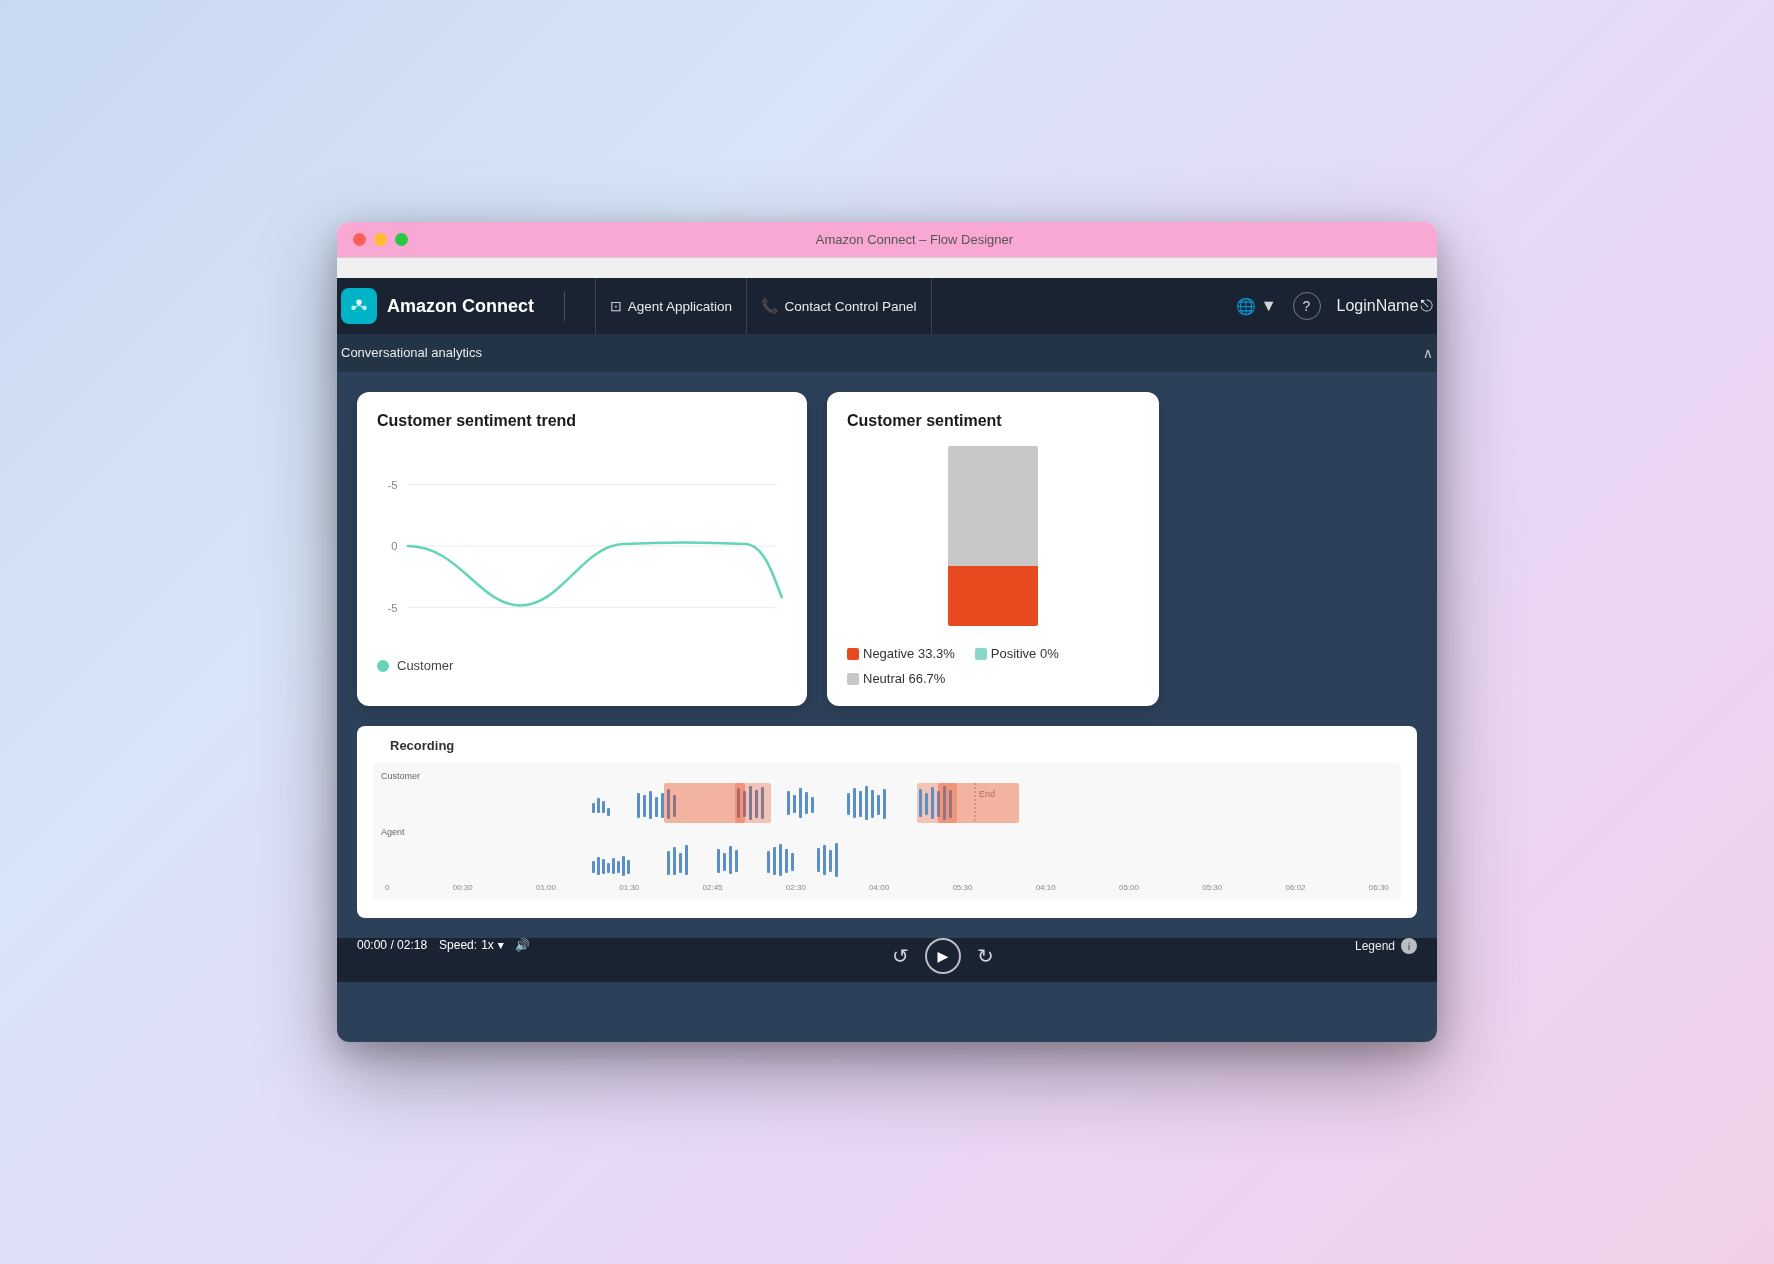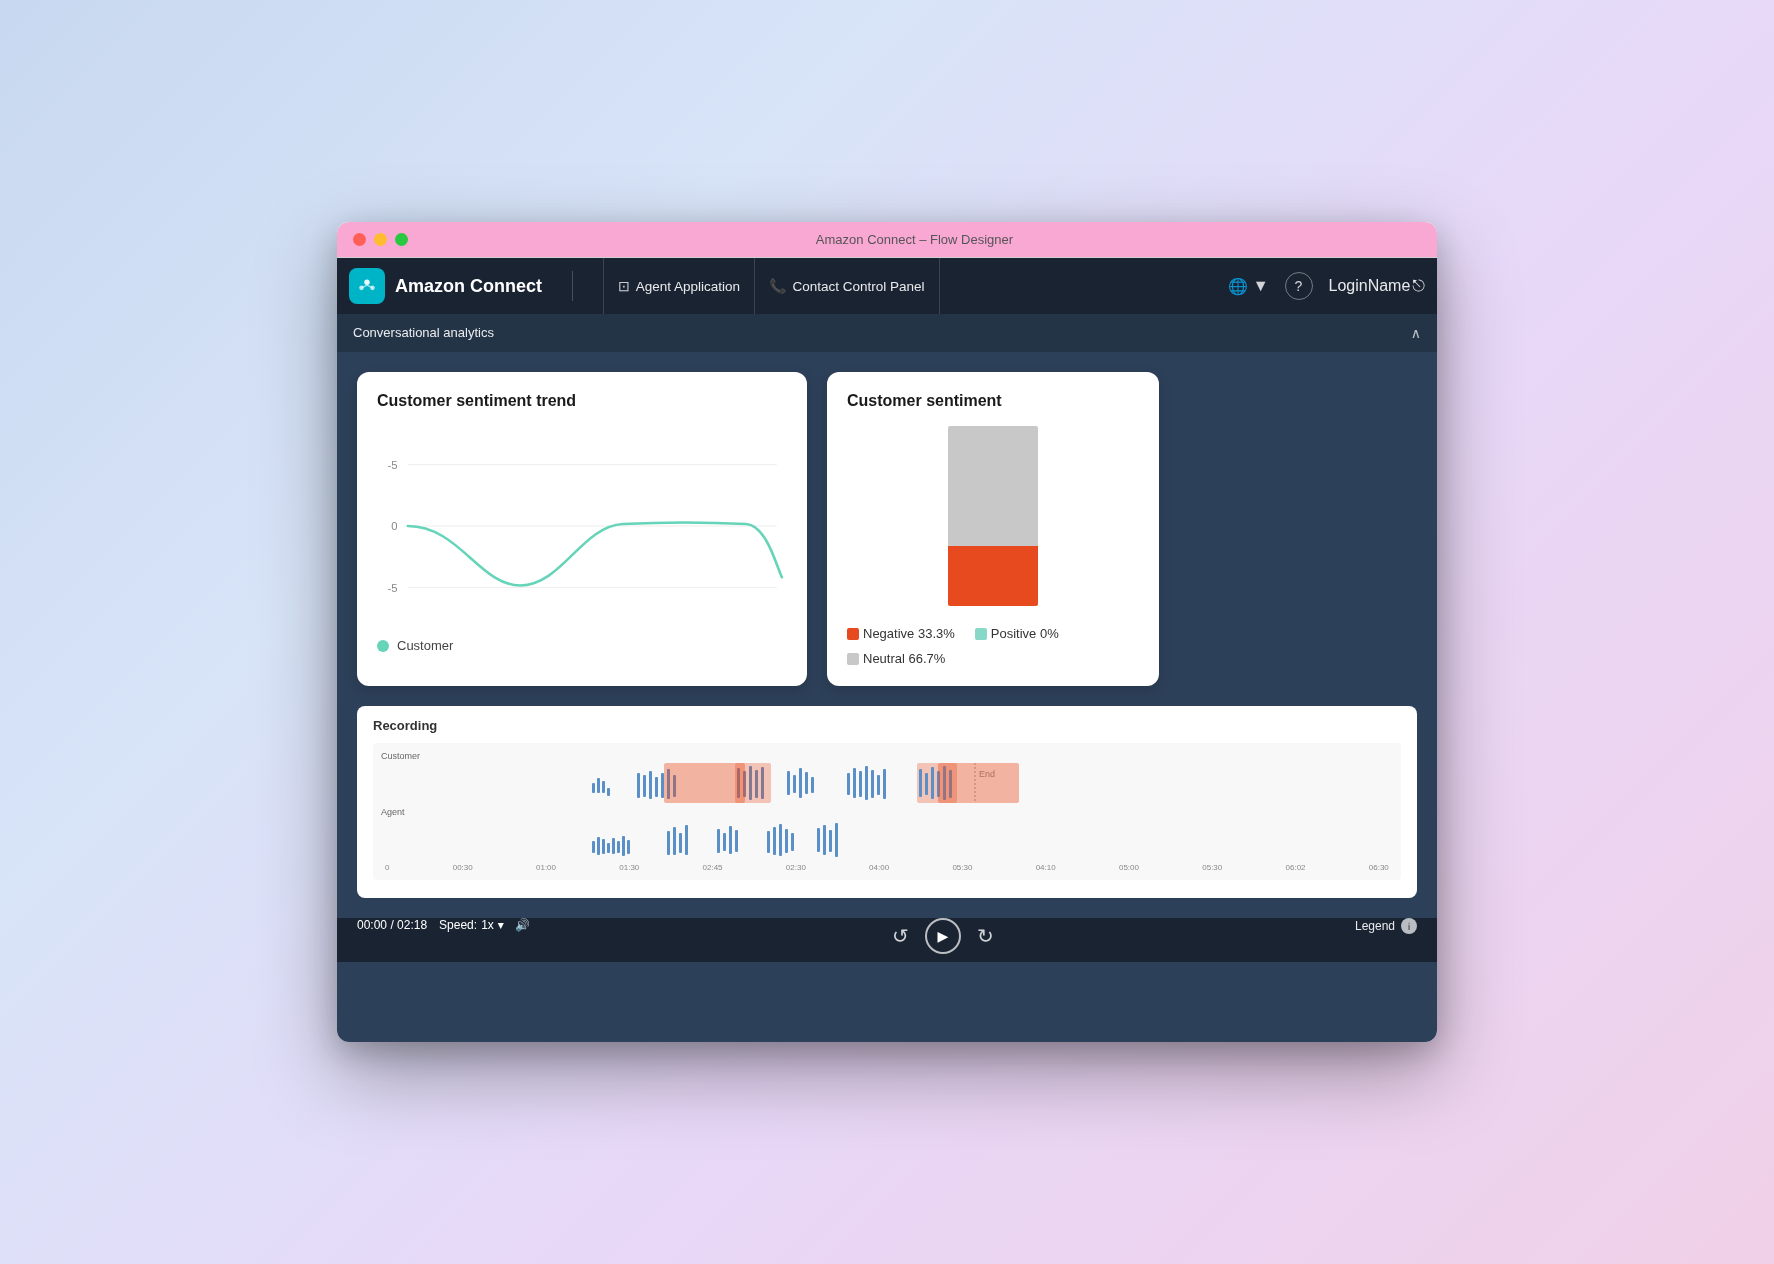--- a/index.html
+++ b/index.html
@@ -69,23 +69,24 @@
       flex-direction: column;
       overflow: hidden;
     }
 
     
     .top-nav {
       background: #1a2332;
       height: 56px;
       display: flex;
       align-items: center;
-      padding: 0 12px;
+      padding: 0 4px;
       gap: 20px;
       flex-shrink: 0;
+      margin-top: 20px;
     }
 
     .nav-logo {
       display: flex;
       align-items: center;
       gap: 10px;
     }
 
     .logo-icon {
       width: 36px;
@@ -178,21 +179,21 @@
       gap: 2px;
       cursor: pointer;
     }
 
     
     .sub-nav {
       background: #243447;
       height: 38px;
       display: flex;
       align-items: center;
-      padding: 0 16px;
+      padding: 0 4px;
       flex-shrink: 0;
       justify-content: space-between;
     }
 
     .sub-nav-tab {
       color: rgba(255,255,255,0.9);
       font-size: 13px;
       padding: 8px 0;
       border-bottom: 2px solid transparent;
     }
@@ -334,20 +335,21 @@
       border-radius: 8px;
       padding: 12px 16px;
       flex-shrink: 0;
     }
 
     .recording-title {
       font-size: 13px;
       font-weight: 600;
       color: #333;
       margin-bottom: 10px;
+      margin-left: 17px;
     }
 
     .waveform-area {
       background: #f8f8f8;
       border-radius: 4px;
       padding: 8px;
       margin-bottom: 6px;
     }
 
     .waveform-track {

